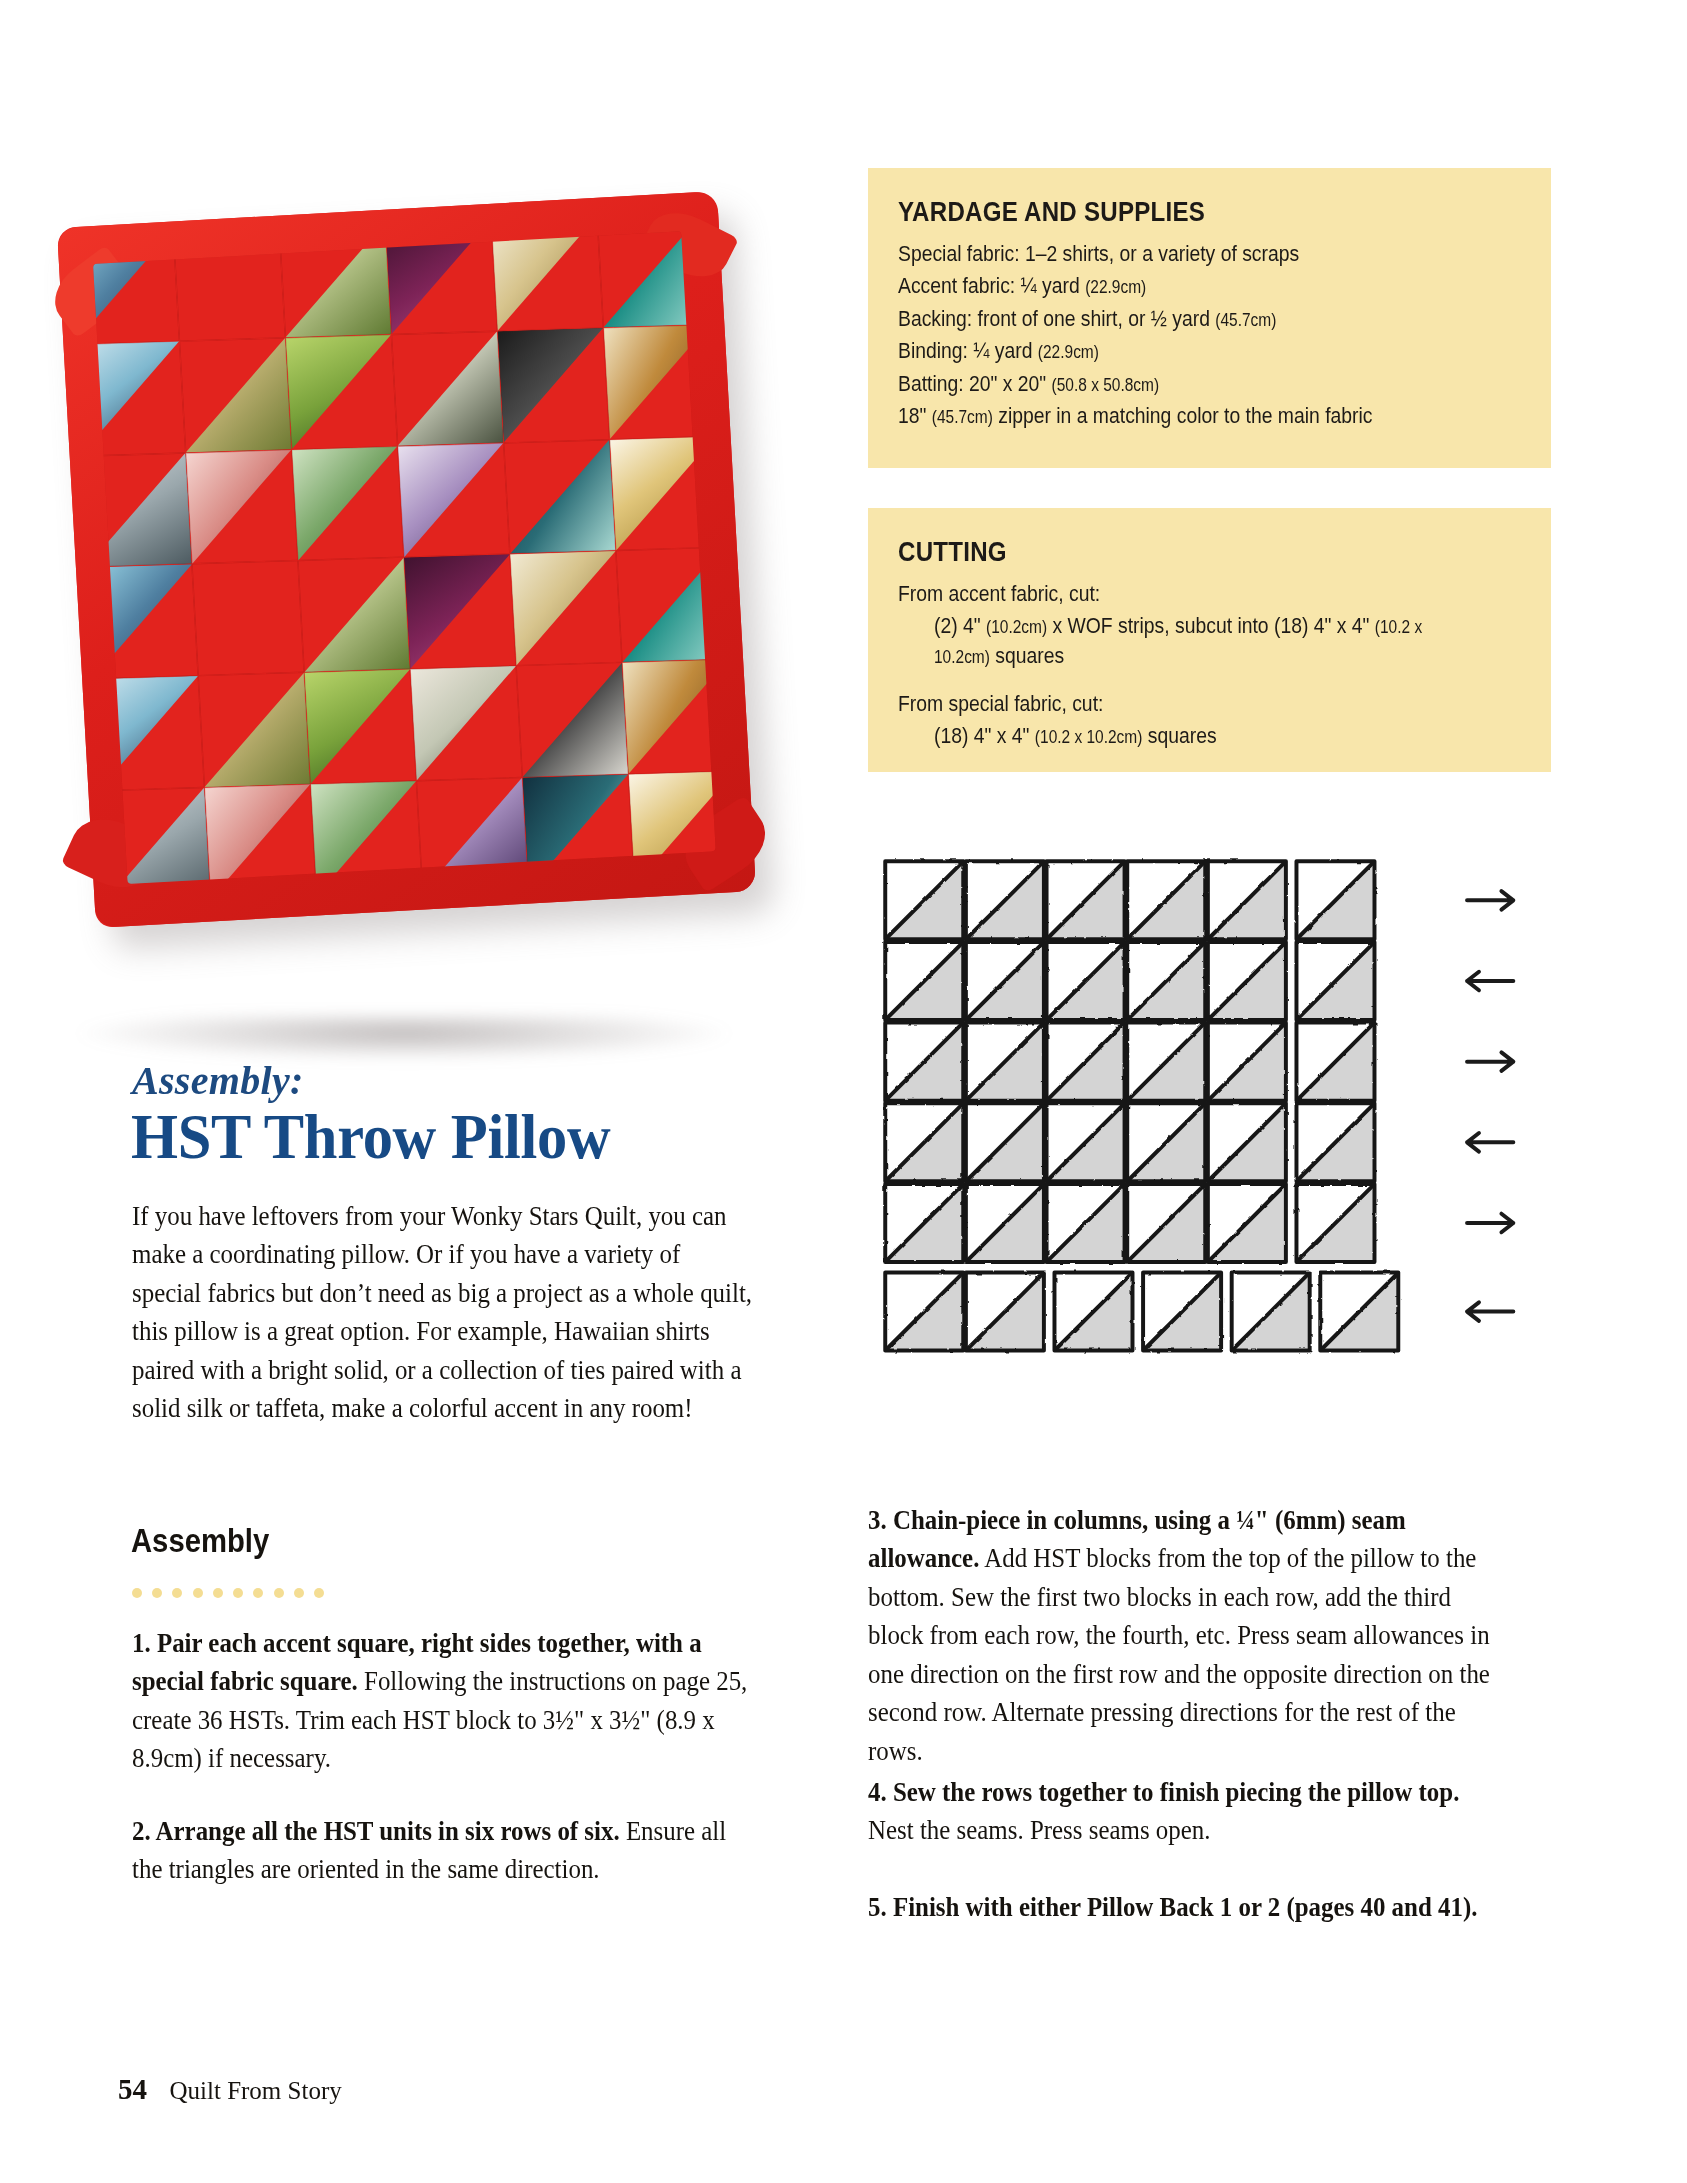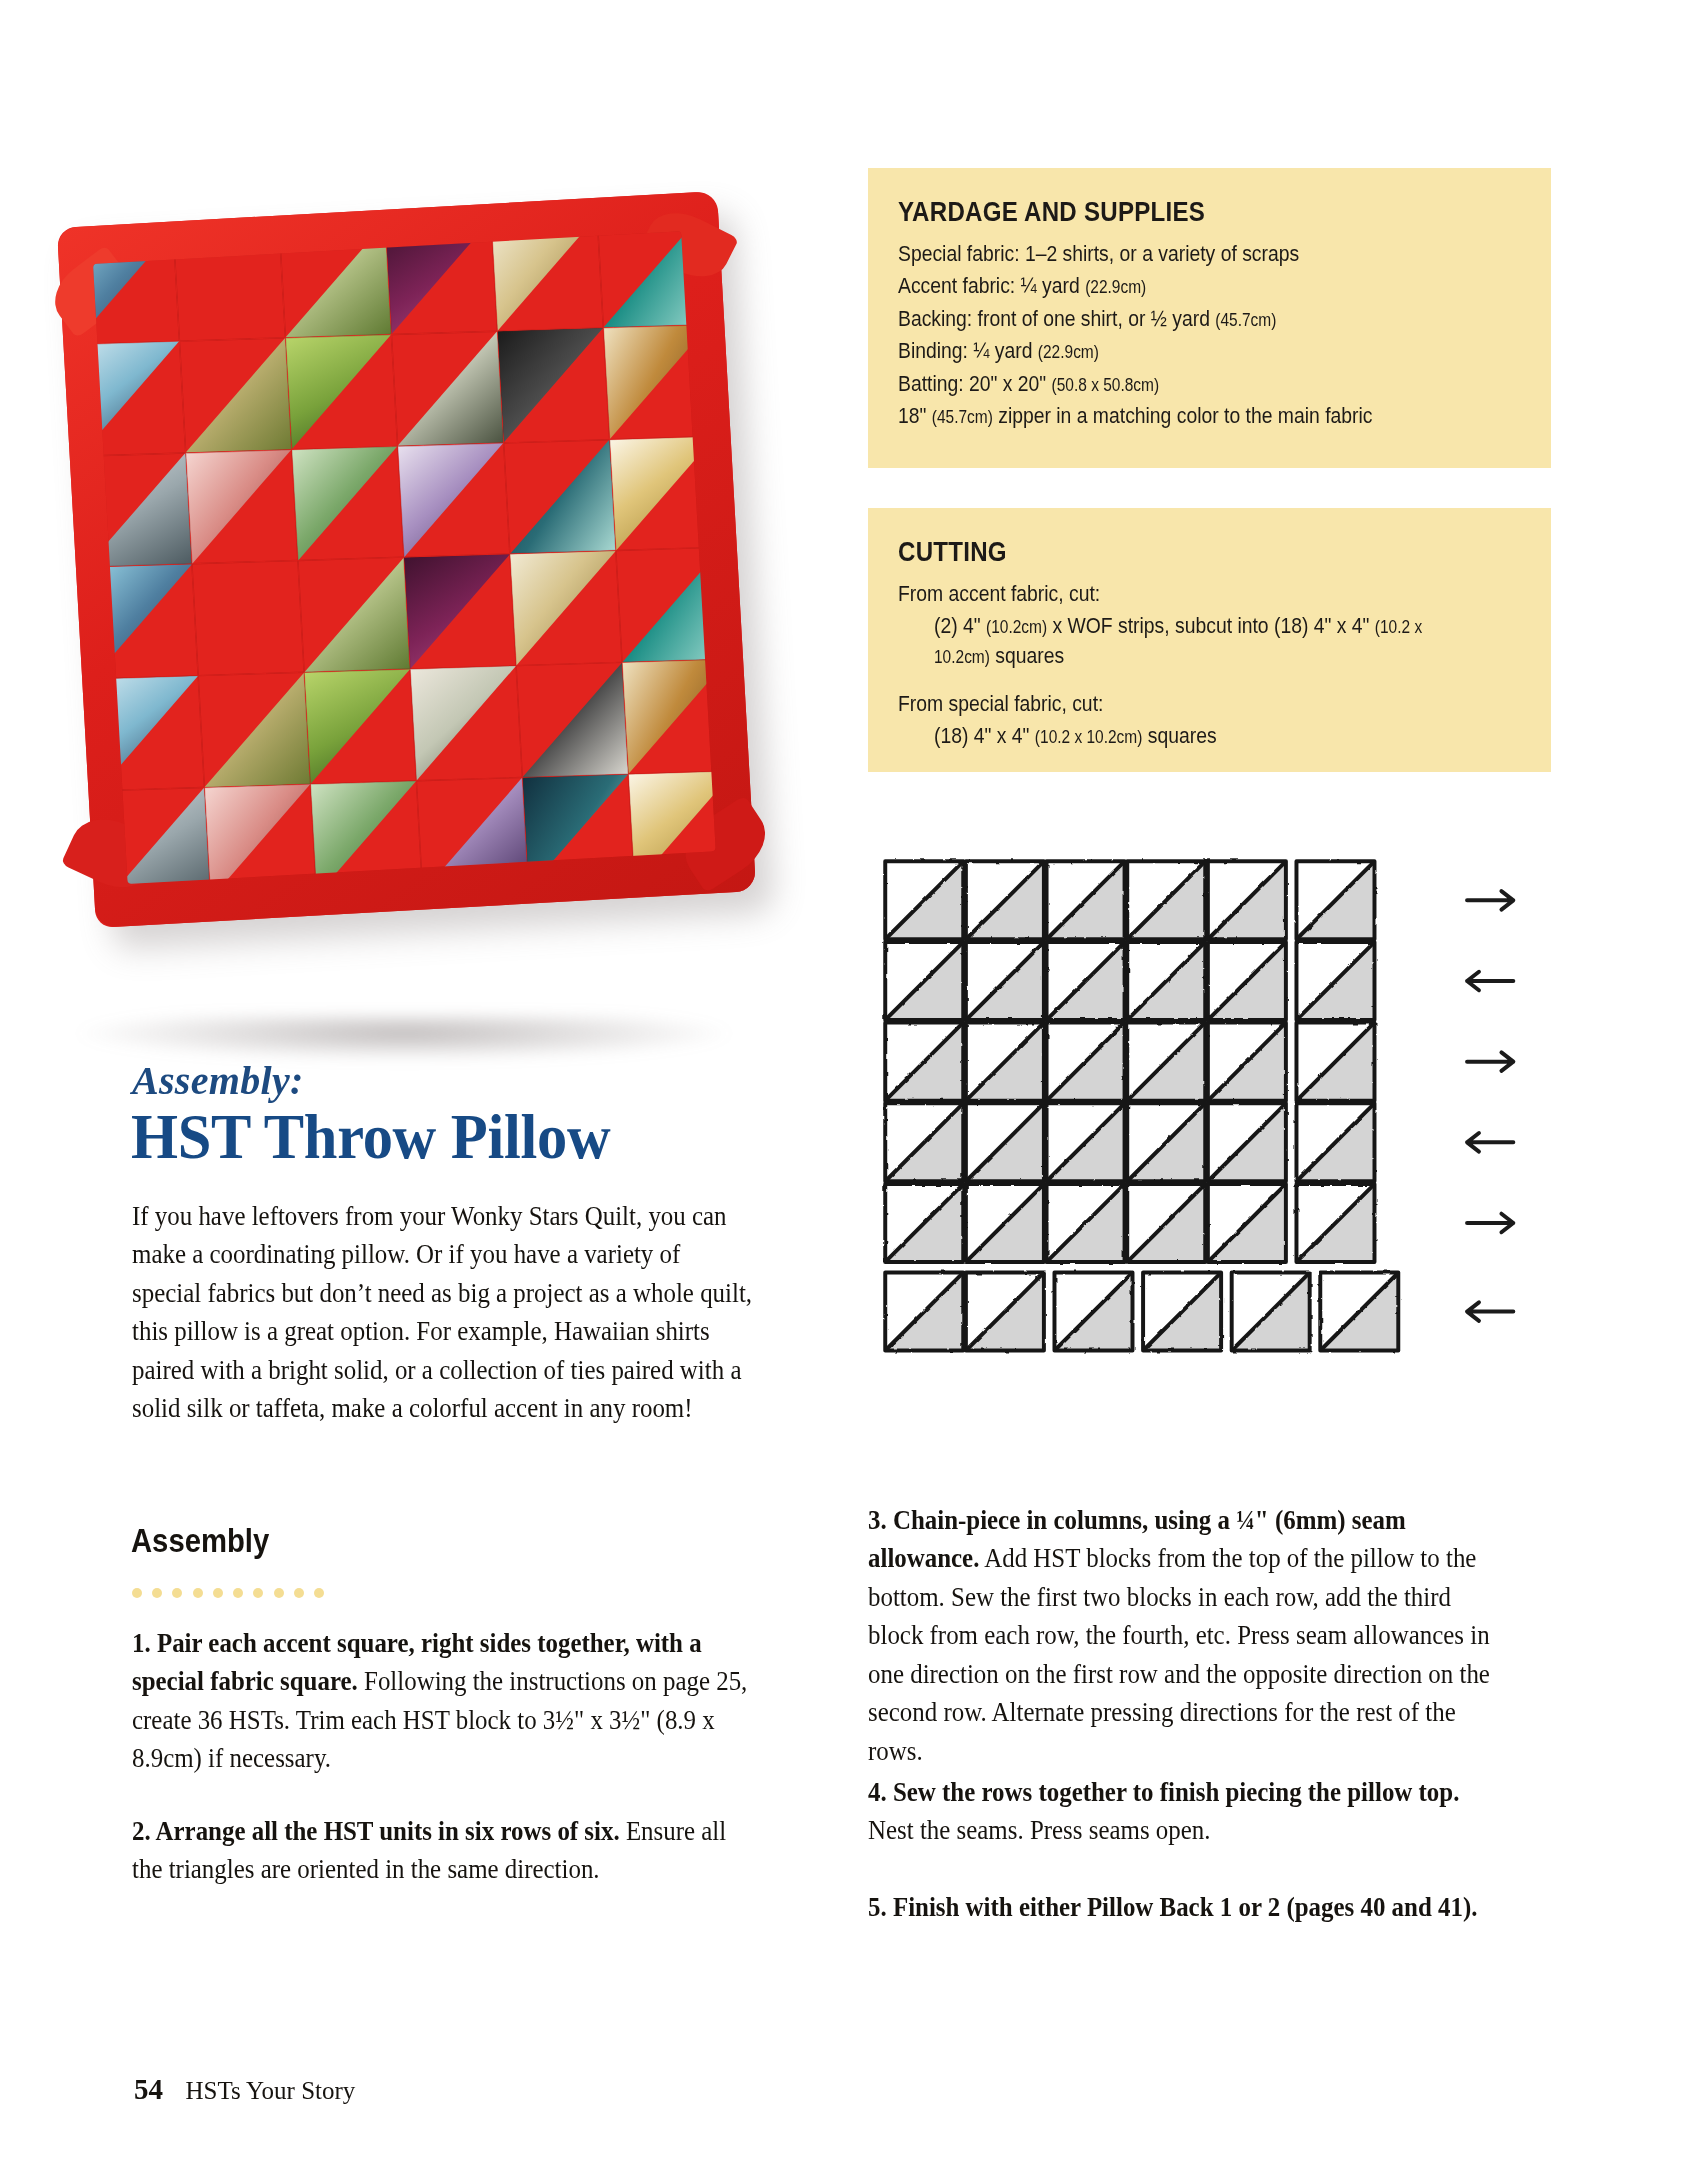--- a/index.html
+++ b/index.html
@@ -161,21 +161,21 @@
   #step-3{left:868px;top:1501px;width:681px;}
   #step-4{left:868px;top:1773px;width:681px;}
   #step-5{left:868px;top:1888px;width:688px;}
 
   
   #footer{
     position:absolute;left:118px;bottom:77px;
     display:flex;align-items:baseline;gap:22.5px;
     font-family:"Liberation Serif", serif;color:#16130f;
   }
-  #footer .pg{font-size:29px;font-weight:700;margin-left:16px;}
+  #footer .pg{font-size:29px;font-weight:700;}
   #footer .bk{font-size:25px;}
 </style>
 </head>
 <body>
 
 <div class="page">
 
   <div id="pillow-photo">
     <div class="pillow-wrap">
       <div class="pillow-shadow"></div>
@@ -570,17 +570,17 @@
   <div class="step" id="step-4">
     <b>4.</b><b> Sew the rows together to finish piecing the pillow top.</b><span> Nest the seams. Press seams open.</span>
   </div>
 
   <div class="step" id="step-5">
     <b>5.</b><b> Finish with either Pillow Back 1 or 2 (pages 40 and 41).</b><span></span>
   </div>
 
   <div id="footer">
     <span class="pg">54</span>
-    <span class="bk">HSTs Your Story</span>
+    <span class="bk">Quilt From Story</span>
   </div>
 
 </div>
 
 
 </body></html>

